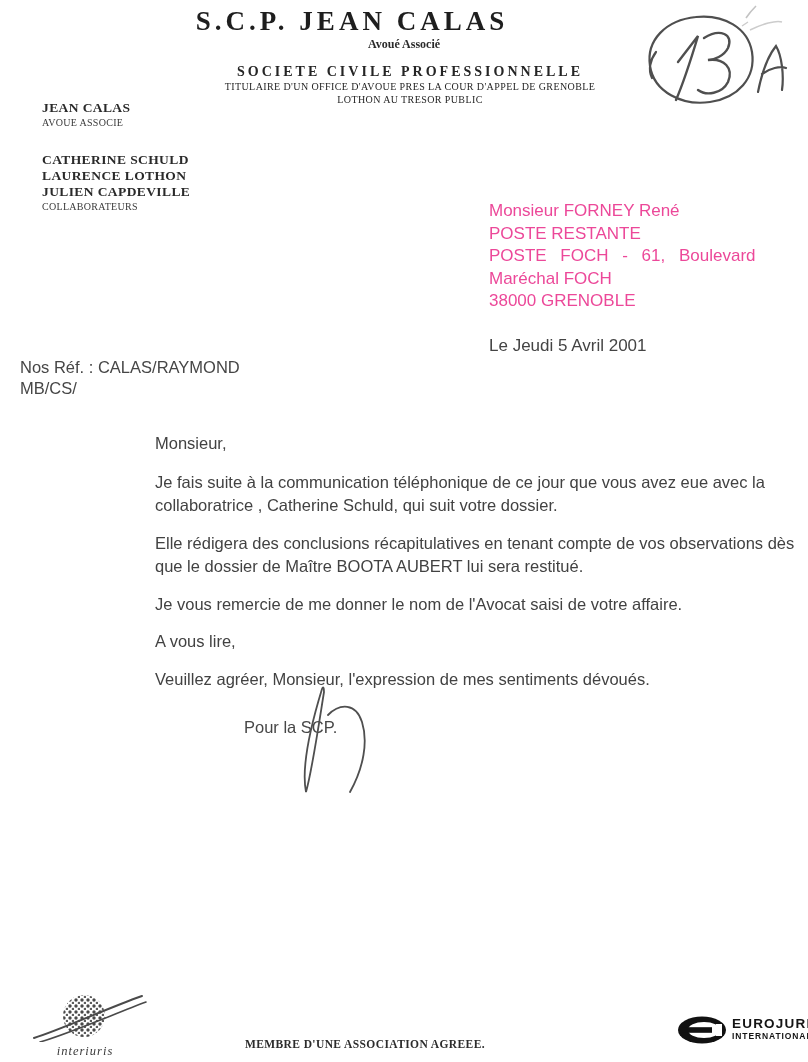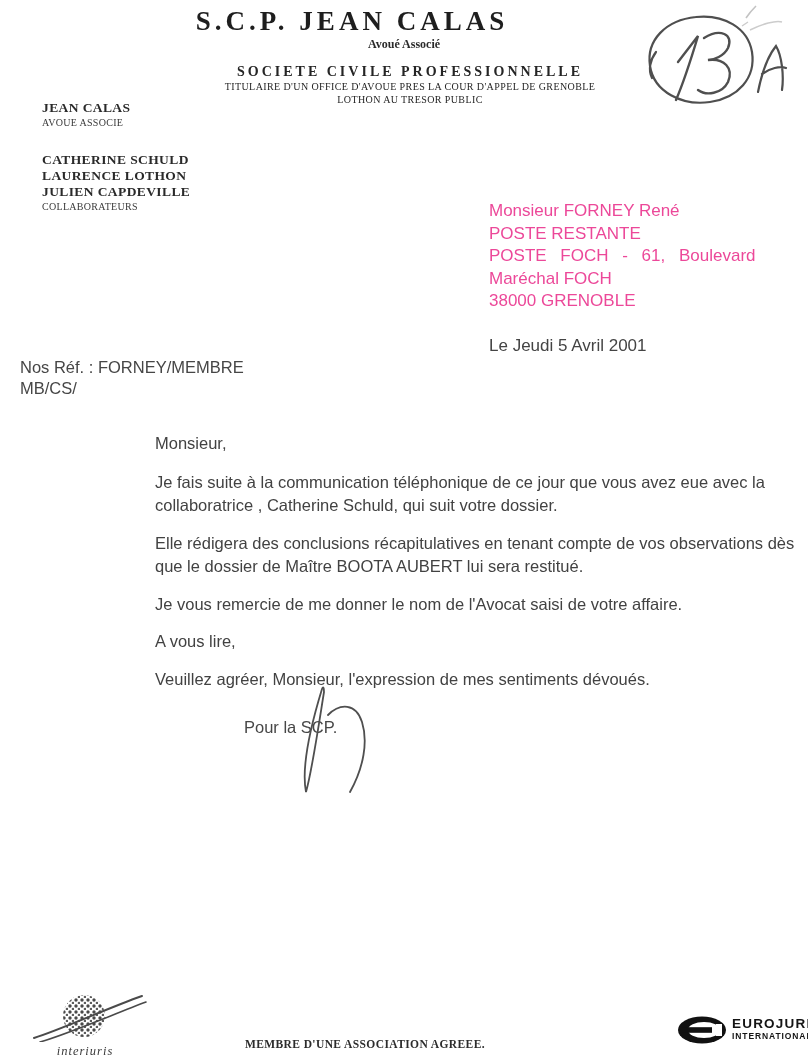--- a/index.html
+++ b/index.html
@@ -158,21 +158,21 @@
   <div>Monsieur FORNEY René</div>
   <div>POSTE RESTANTE</div>
   <div class="spread">POSTE FOCH - 61, Boulevard</div>
   <div>Maréchal FOCH</div>
   <div>38000 GRENOBLE</div>
 </div>
 
 <div class="abs date-line">Le Jeudi 5 Avril 2001</div>
 
 <div class="abs refs">
-  <div>Nos Réf. : FORNEY/MEMBRE</div>
+  <div>Nos Réf. : CALAS/RAYMOND</div>
   <div>MB/CS/</div>
 </div>
 
 <div class="abs letter-body">
   <p class="first">Monsieur,</p>
   <p>Je fais suite à la communication téléphonique de ce jour que vous avez eue avec la collaboratrice , Catherine Schuld, qui suit votre dossier.</p>
   <p>Elle rédigera des conclusions récapitulatives en tenant compte de vos observations dès que le dossier de Maître BOOTA AUBERT lui sera restitué.</p>
   <p>Je vous remercie de me donner le nom de l'Avocat saisi de votre affaire.</p>
   <p>A vous lire,</p>
   <p>Veuillez agréer, Monsieur, l'expression de mes sentiments dévoués.</p>

